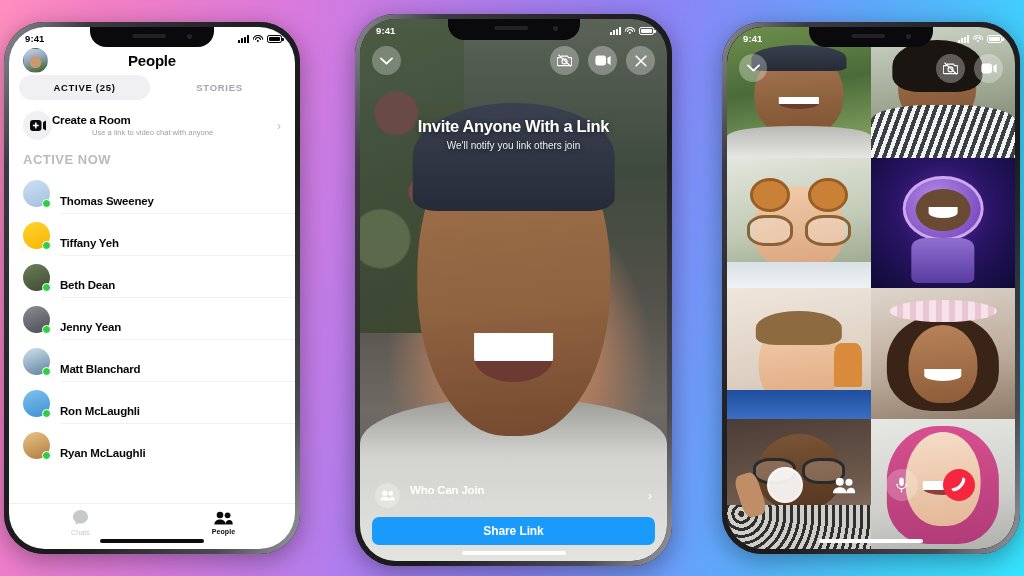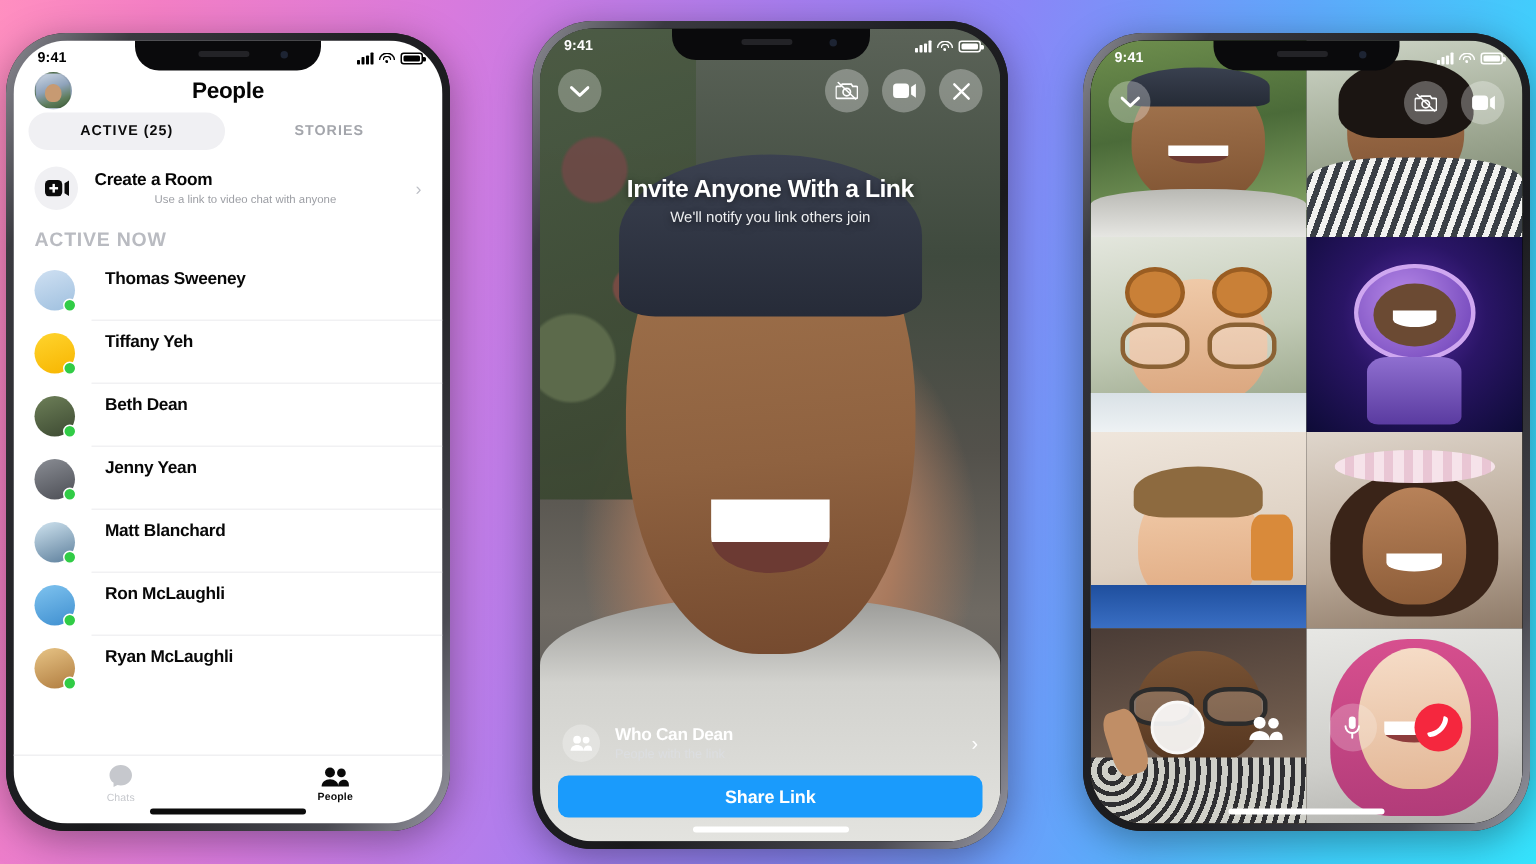--- a/index.html
+++ b/index.html
@@ -69,33 +69,33 @@
               border:1px solid rgba(0,0,0,.06); flex:none; position:relative; overflow:hidden;}
   .p1-avatar::after{content:"";position:absolute;left:28%;top:32%;width:46%;height:52%;
               border-radius:50% 50% 42% 42%;background:#c79a72;}
 
   .p1-tabs{ display:flex; padding:2px 10px 4px; gap:4px; flex:none;}
   .tab{ flex:1; text-align:center; font-size:9.5px; font-weight:bold; letter-spacing:.7px;
         padding:7px 0; border-radius:15px;}
   .tab.active{ background:#f0f0f3; color:#0a0a0a;}
   .tab.idle{ color:#a3a5ab;}
 
-  .room-row{ display:flex; align-items:center; gap:11px; padding:7px 14px 10px; flex:none;}
+  .room-row{ display:flex; align-items:center; padding:7px 14px 10px; flex:none;}
   .room-ico{ width:29px; height:29px; border-radius:50%; background:#f0f0f3;
              display:flex; align-items:center; justify-content:center; flex:none;}
   .room-txt{ flex:1; }
   .room-t{ font-size:11.5px; font-weight:bold; color:#060606; letter-spacing:-.2px;}
   .room-s{ font-size:7.6px; color:#9c9ea4; margin-top:1.5px;padding-left:40px;}
   .chev{ color:#bdbfc6; font-size:12px; font-weight:300;}
 
   .sec-head{ font-size:13px; font-weight:bold; letter-spacing:.5px; color:#b9bbc1;
              padding:2px 14px 5px; flex:none;}
 
   .plist{ flex:1; overflow:hidden; }
-  .prow{ display:flex; align-items:flex-start; gap:20px; padding:7.5px 14px; position:relative;}
+  .prow{ display:flex; align-items:flex-end; gap:10px; padding:7.5px 14px; position:relative;}
   .prow::after{ content:""; position:absolute; left:52px; right:0; bottom:0;
                 height:1px; background:#f1f1f3;}
   .prow:last-child::after{ display:none; }
   .pav{ width:27px; height:27px; border-radius:50%; position:relative; flex:none; overflow:visible;}
   .pav .face{ position:absolute; inset:0; border-radius:50%; overflow:hidden;}
   .pav .face::after{ content:""; position:absolute; left:26%; top:30%; width:48%; height:56%;
                      border-radius:50% 50% 44% 44%;}
   .dot{ position:absolute; right:-1px; bottom:-1px; width:9px; height:9px; border-radius:50%;
         background:#31cc46; border:1.8px solid #fff;}
   .pname{ font-size:11.5px; font-weight:bold; color:#080808; letter-spacing:-.2px;}
@@ -377,21 +377,21 @@
         <div class="who">
           <div class="who-ic">
             <svg width="15" height="11" viewBox="0 0 19 14">
               <circle cx="6" cy="4" r="3.3" fill="#fff"></circle>
               <circle cx="13.6" cy="4.3" r="2.9" fill="#fff"></circle>
               <path d="M0.4 13.4c0-3 2.5-4.9 5.6-4.9s5.6 1.9 5.6 4.9z" fill="#fff"></path>
               <path d="M11.4 13.4c0-2.7 1.6-4.5 4.1-4.5 1.9 0 3.1 1.4 3.1 3.3v1.2z" fill="#fff"></path>
             </svg>
           </div>
           <div style="flex:1">
-            <div class="who-t">Who Can Dean</div>
+            <div class="who-t">Who Can Join</div>
             <div class="who-s">People with the link</div>
           </div>
           <div style="color:#fff;font-size:13px;font-weight:300">›</div>
         </div>
         <button class="share">Share Link</button>
       </div>
 
       <div class="homebar hb-light"></div>
     </div>
   </div>

